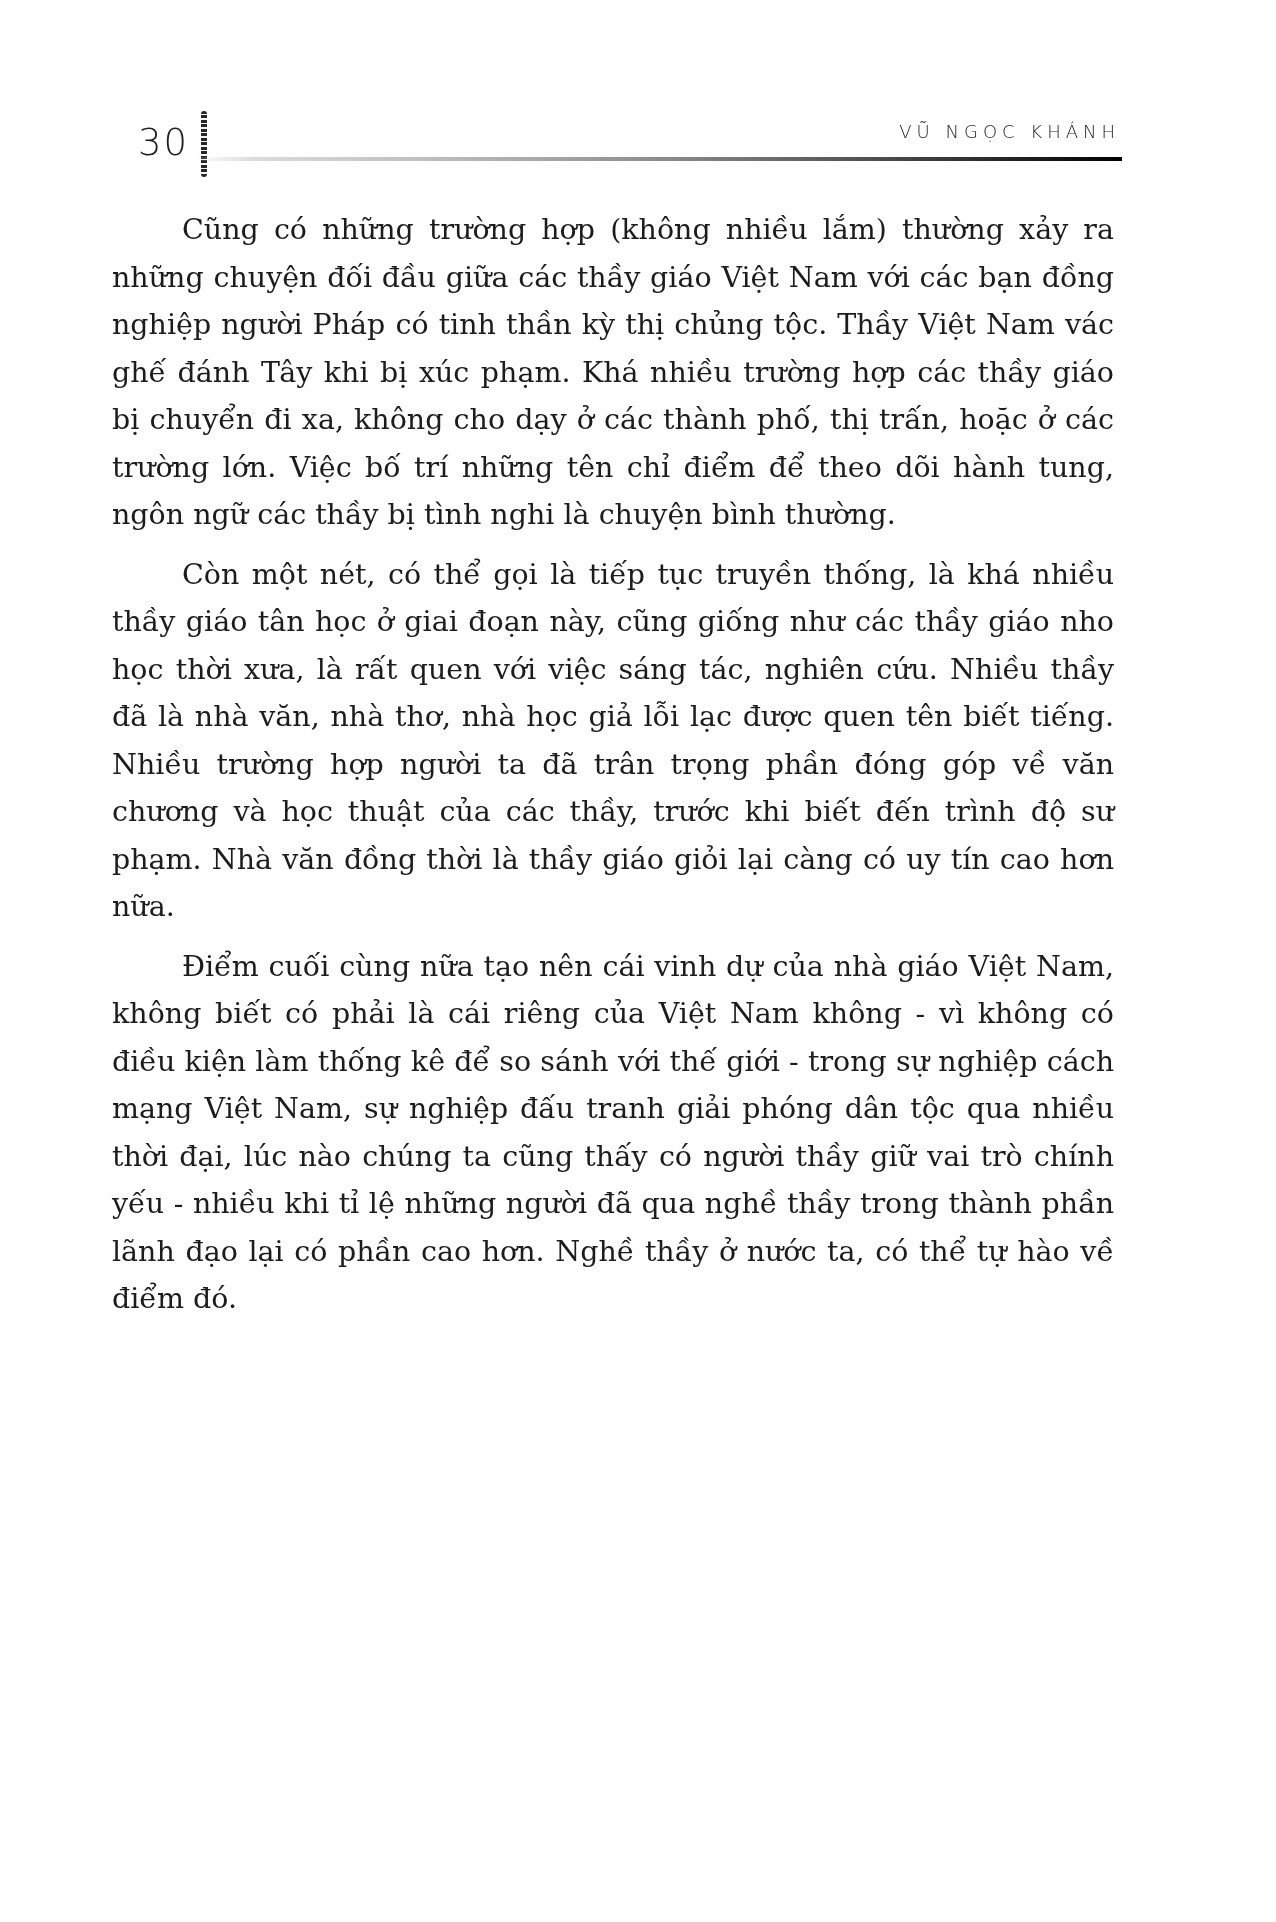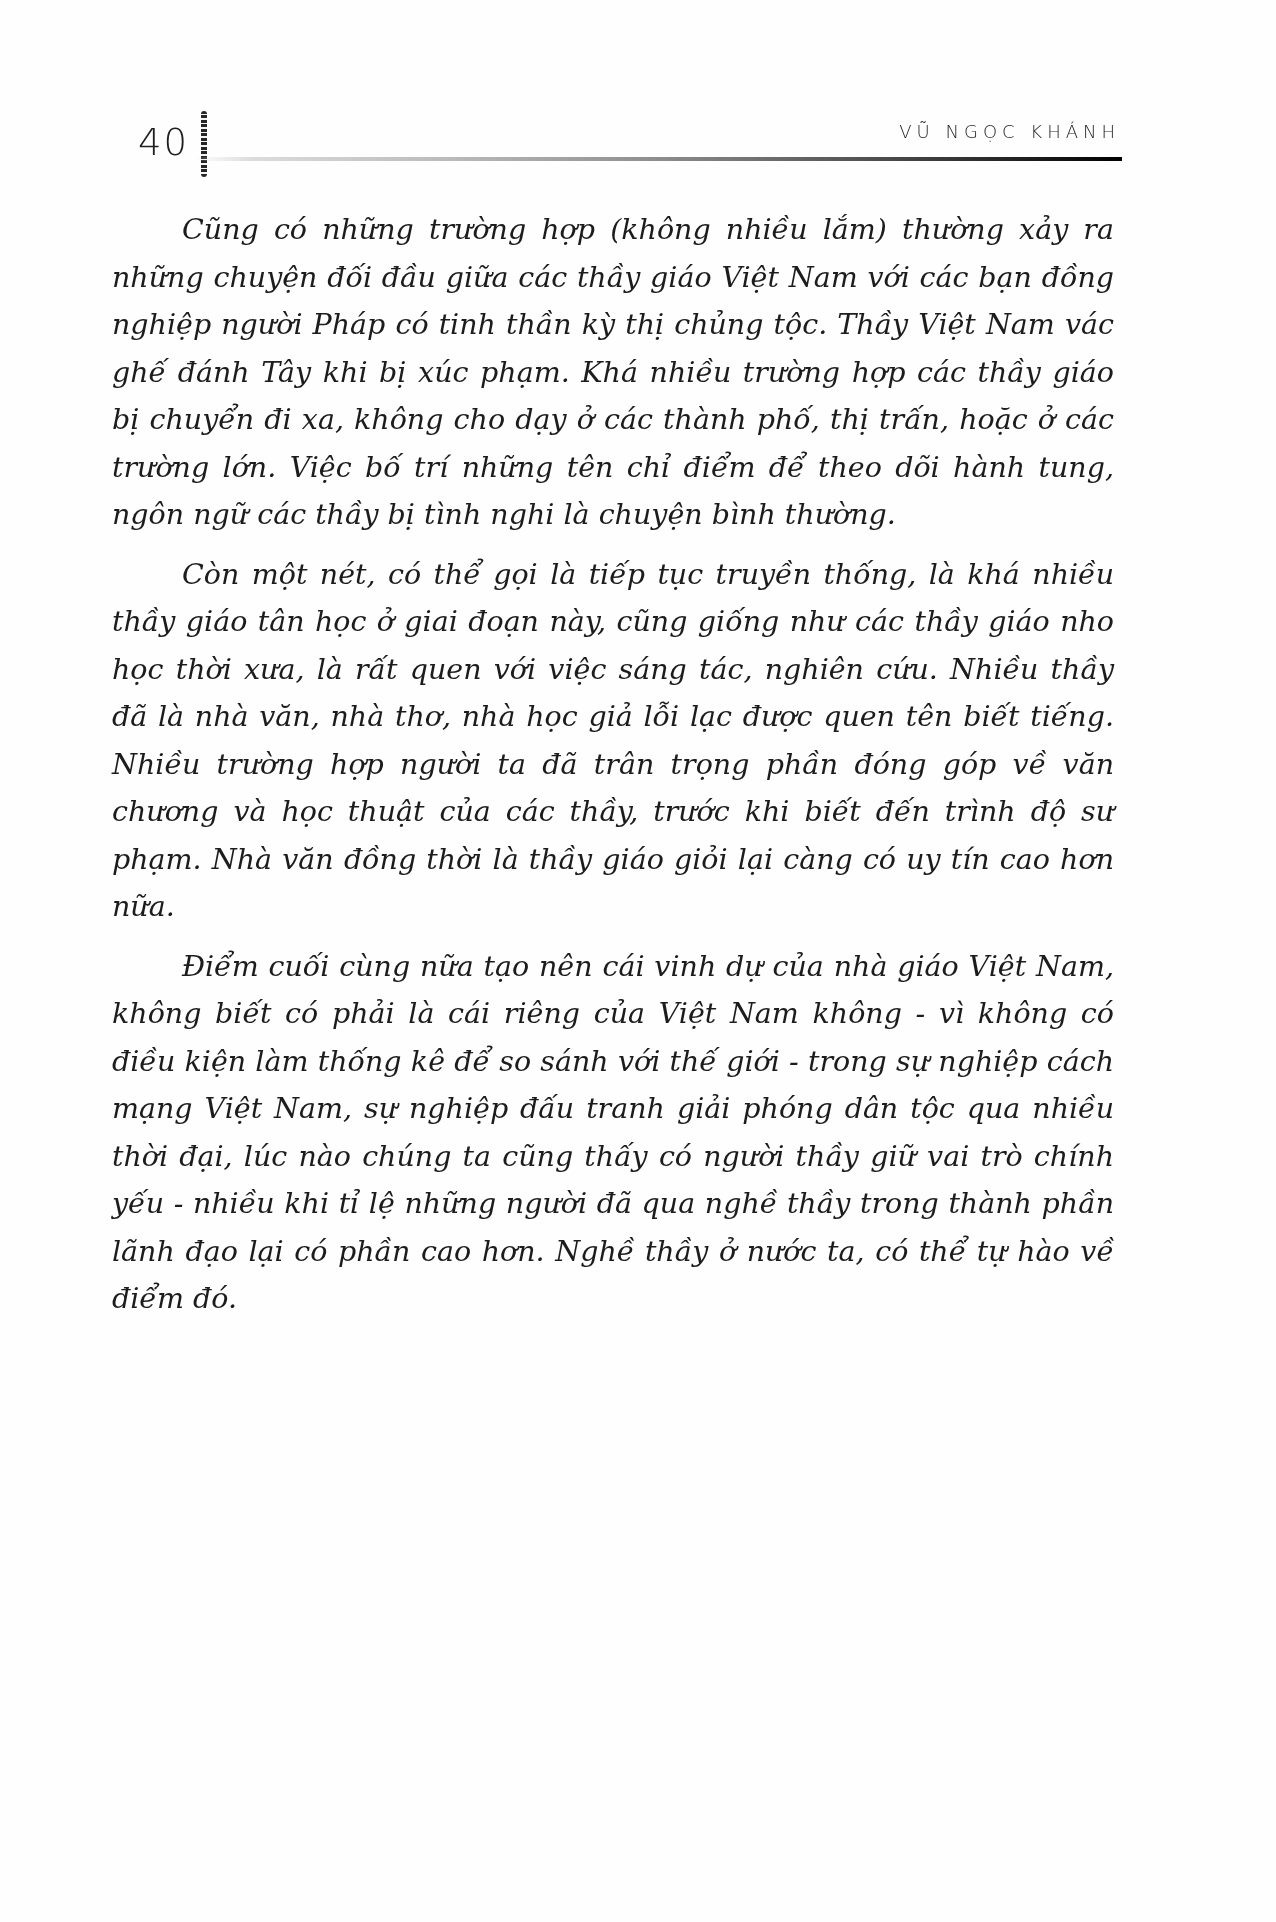--- a/index.html
+++ b/index.html
@@ -77,33 +77,32 @@
     top: 206px;
     width: 1010px;
     font-size: 28.5px;
     line-height: 47.5px;
     color: #1c1c1c;
     text-align: justify;
   }
   .body-text p {
     margin: 0 8px 0 0;
     text-indent: 70px;
-    font-style: italic;
   }
   .body-text p + p {
     margin-top: 12px;
   }
 </style>
 </head>
 <body>
 
 <div class="page">
 
   <header>
-    <span class="page-num">40</span>
+    <span class="page-num">30</span>
     <span class="bead-bar"></span>
     <span class="author">VŨ NGỌC KHÁNH</span>
     <div class="rule"></div>
   </header>
 
   <main class="body-text">
     <p>Cũng có những trường hợp (không nhiều lắm) thường xảy ra những chuyện đối đầu giữa các thầy giáo Việt Nam với các bạn đồng nghiệp người Pháp có tinh thần kỳ thị chủng tộc. Thầy Việt Nam vác ghế đánh Tây khi bị xúc phạm. Khá nhiều trường hợp các thầy giáo bị chuyển đi xa, không cho dạy ở các thành phố, thị trấn, hoặc ở các trường lớn. Việc bố trí những tên chỉ điểm để theo dõi hành tung, ngôn ngữ các thầy bị tình nghi là chuyện bình thường.</p>
     <p>Còn một nét, có thể gọi là tiếp tục truyền thống, là khá nhiều thầy giáo tân học ở giai đoạn này, cũng giống như các thầy giáo nho học thời xưa, là rất quen với việc sáng tác, nghiên cứu. Nhiều thầy đã là nhà văn, nhà thơ, nhà học giả lỗi lạc được quen tên biết tiếng. Nhiều trường hợp người ta đã trân trọng phần đóng góp về văn chương và học thuật của các thầy, trước khi biết đến trình độ sư phạm. Nhà văn đồng thời là thầy giáo giỏi lại càng có uy tín cao hơn nữa.</p>
     <p>Điểm cuối cùng nữa tạo nên cái vinh dự của nhà giáo Việt Nam, không biết có phải là cái riêng của Việt Nam không - vì không có điều kiện làm thống kê để so sánh với thế giới - trong sự nghiệp cách mạng Việt Nam, sự nghiệp đấu tranh giải phóng dân tộc qua nhiều thời đại, lúc nào chúng ta cũng thấy có người thầy giữ vai trò chính yếu - nhiều khi tỉ lệ những người đã qua nghề thầy trong thành phần lãnh đạo lại có phần cao hơn. Nghề thầy ở nước ta, có thể tự hào về điểm đó.</p>
   </main>

